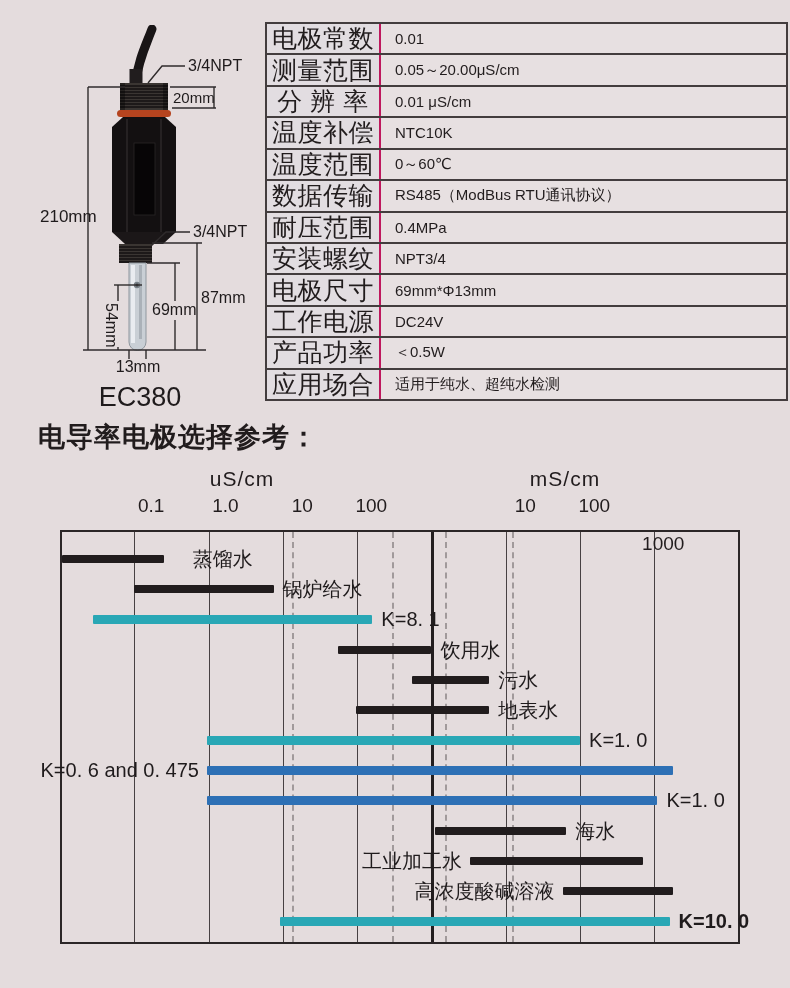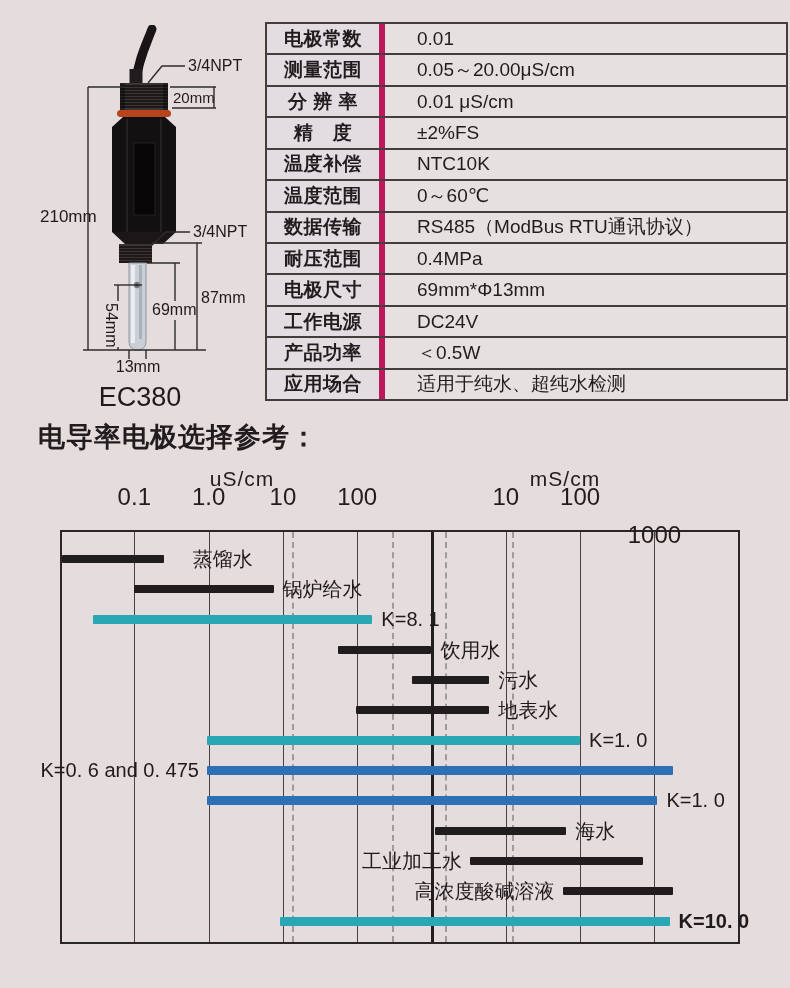--- a/index.html
+++ b/index.html
@@ -13,32 +13,32 @@
   .figure-svg text{fill:#1f1b1c}
   
   .spec-table{
     position:absolute;left:265px;top:22px;width:523px;height:379px;
     display:flex;flex-direction:column;box-sizing:border-box;
     border:2px solid #433d3e;background:#e7e0e1;
   }
   .spec-row{flex:1;display:flex;border-top:2px solid #433d3e;min-height:0}
   .spec-row:first-child{border-top:none}
   .spec-label{
-    width:112px;flex:none;border-right:6px solid #be185d;
+    width:112px;flex:none;border-right:2px solid #be185d;
     display:flex;align-items:center;justify-content:center;
-    font-size:19px;letter-spacing:.5px;background:#e2dde1;white-space:nowrap;font-weight:bold;
-  }
-  .spec-value{flex:1;display:flex;align-items:center;padding-left:32px;font-size:19px;white-space:nowrap}
+    font-size:25px;letter-spacing:.5px;background:#e2dde1;white-space:nowrap;
+  }
+  .spec-value{flex:1;display:flex;align-items:center;padding-left:14px;font-size:15px;white-space:nowrap}
   
   .chart{position:absolute;left:0;top:415px;width:790px;height:573px}
   .chart-title{position:absolute;left:38px;top:4px;font-size:27px;font-weight:bold;letter-spacing:1px}
   .unit-header{position:absolute;top:52px;width:90px;text-align:center;font-size:21px;letter-spacing:1px}
   #unit-us{left:197px}
   #unit-ms{left:520px}
-  .tick-label{position:absolute;top:68px;width:60px;text-align:center;font-size:24px}
+  .tick-label{position:absolute;top:80px;width:60px;text-align:right;font-size:19px}
   .chart-frame{
     position:absolute;left:60px;top:115px;width:680px;height:414px;
     border:2px solid #2b2627;box-sizing:border-box;
   }
   .gridline{position:absolute;top:0;bottom:0;width:1px;background:#474142}
   .gridline-em{width:3px;background:#231e1f}
   .gridline-dashed{position:absolute;top:0;bottom:0;width:0;border-left:2px dashed #918a8b;opacity:.8}
   .range-bar{position:absolute;border-radius:1px}
   .bar-label{position:absolute;font-size:20px;line-height:24px;white-space:nowrap;color:#1f1b1c}
 </style>
@@ -108,38 +108,38 @@
     </div>
   <div class="spec-row">
       <div class="spec-label">测量范围</div>
       <div class="spec-value">0.05～20.00μS/cm</div>
     </div>
   <div class="spec-row">
       <div class="spec-label">分 辨 率</div>
       <div class="spec-value">0.01 μS/cm</div>
     </div>
   <div class="spec-row">
-      <div class="spec-label">精　度</div>
-      <div class="spec-value">±2%FS</div>
-    </div>
-  <div class="spec-row">
       <div class="spec-label">温度补偿</div>
       <div class="spec-value">NTC10K</div>
     </div>
   <div class="spec-row">
       <div class="spec-label">温度范围</div>
       <div class="spec-value">0～60℃</div>
     </div>
   <div class="spec-row">
       <div class="spec-label">数据传输</div>
       <div class="spec-value">RS485（ModBus RTU通讯协议）</div>
     </div>
   <div class="spec-row">
       <div class="spec-label">耐压范围</div>
       <div class="spec-value">0.4MPa</div>
+    </div>
+  <div class="spec-row">
+      <div class="spec-label">安装螺纹</div>
+      <div class="spec-value">NPT3/4</div>
     </div>
   <div class="spec-row">
       <div class="spec-label">电极尺寸</div>
       <div class="spec-value">69mm*Φ13mm</div>
     </div>
   <div class="spec-row">
       <div class="spec-label">工作电源</div>
       <div class="spec-value">DC24V</div>
     </div>
   <div class="spec-row">

